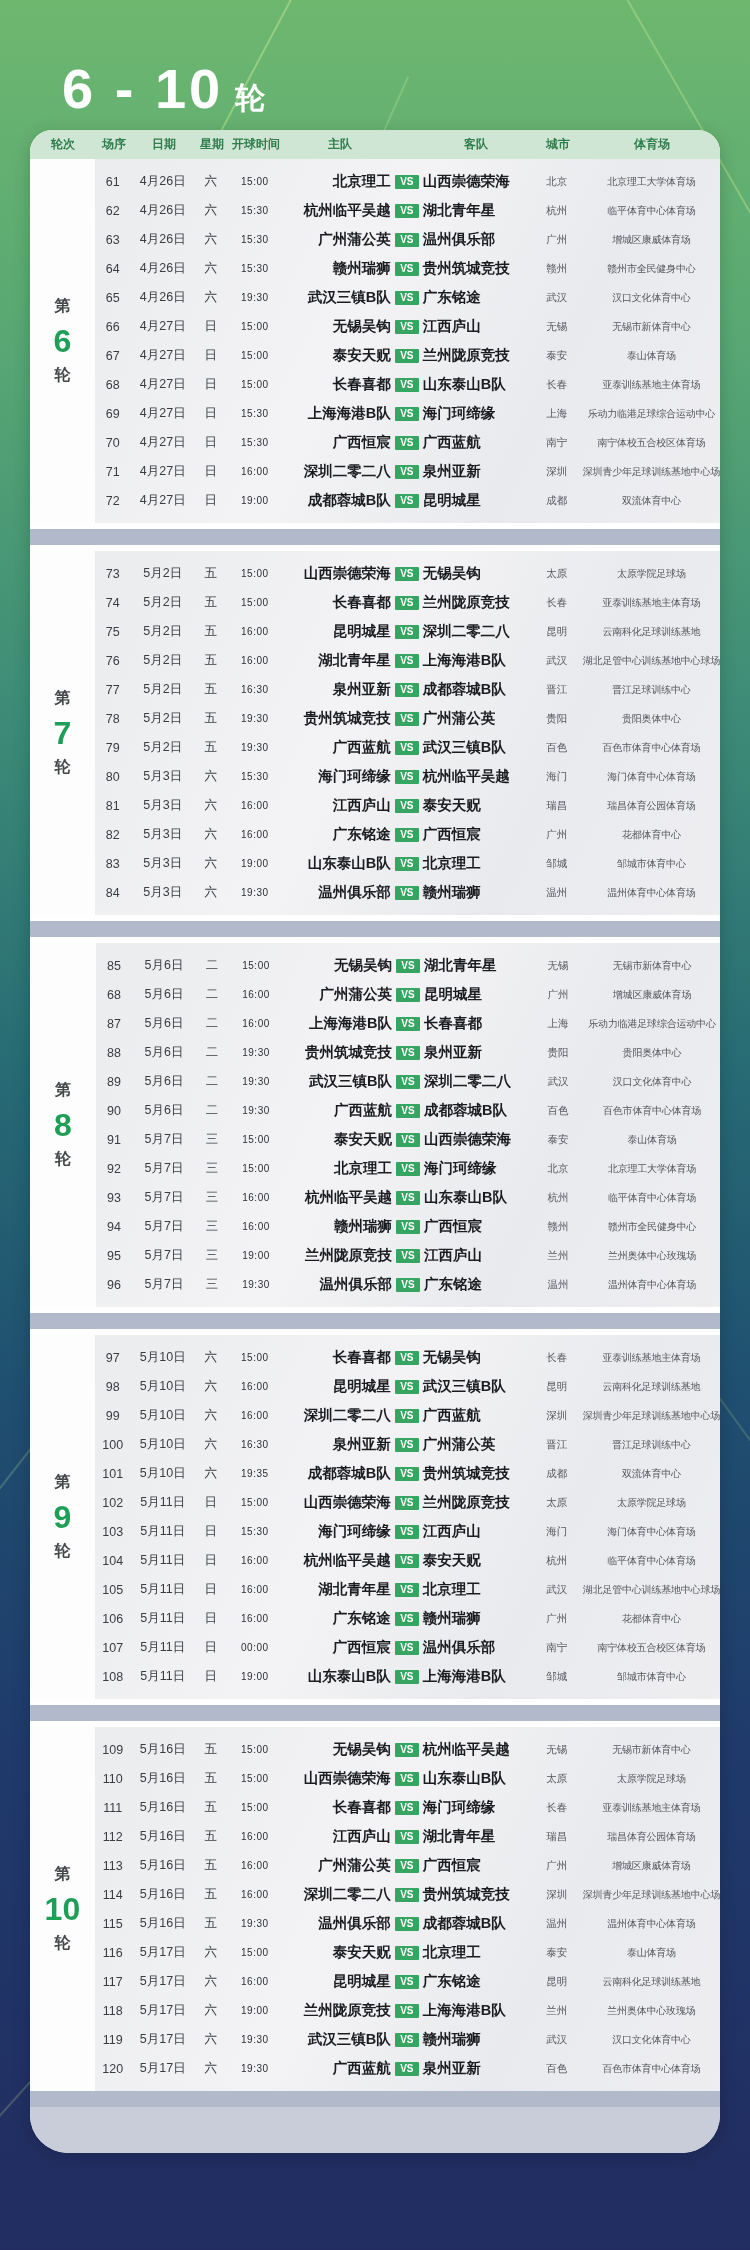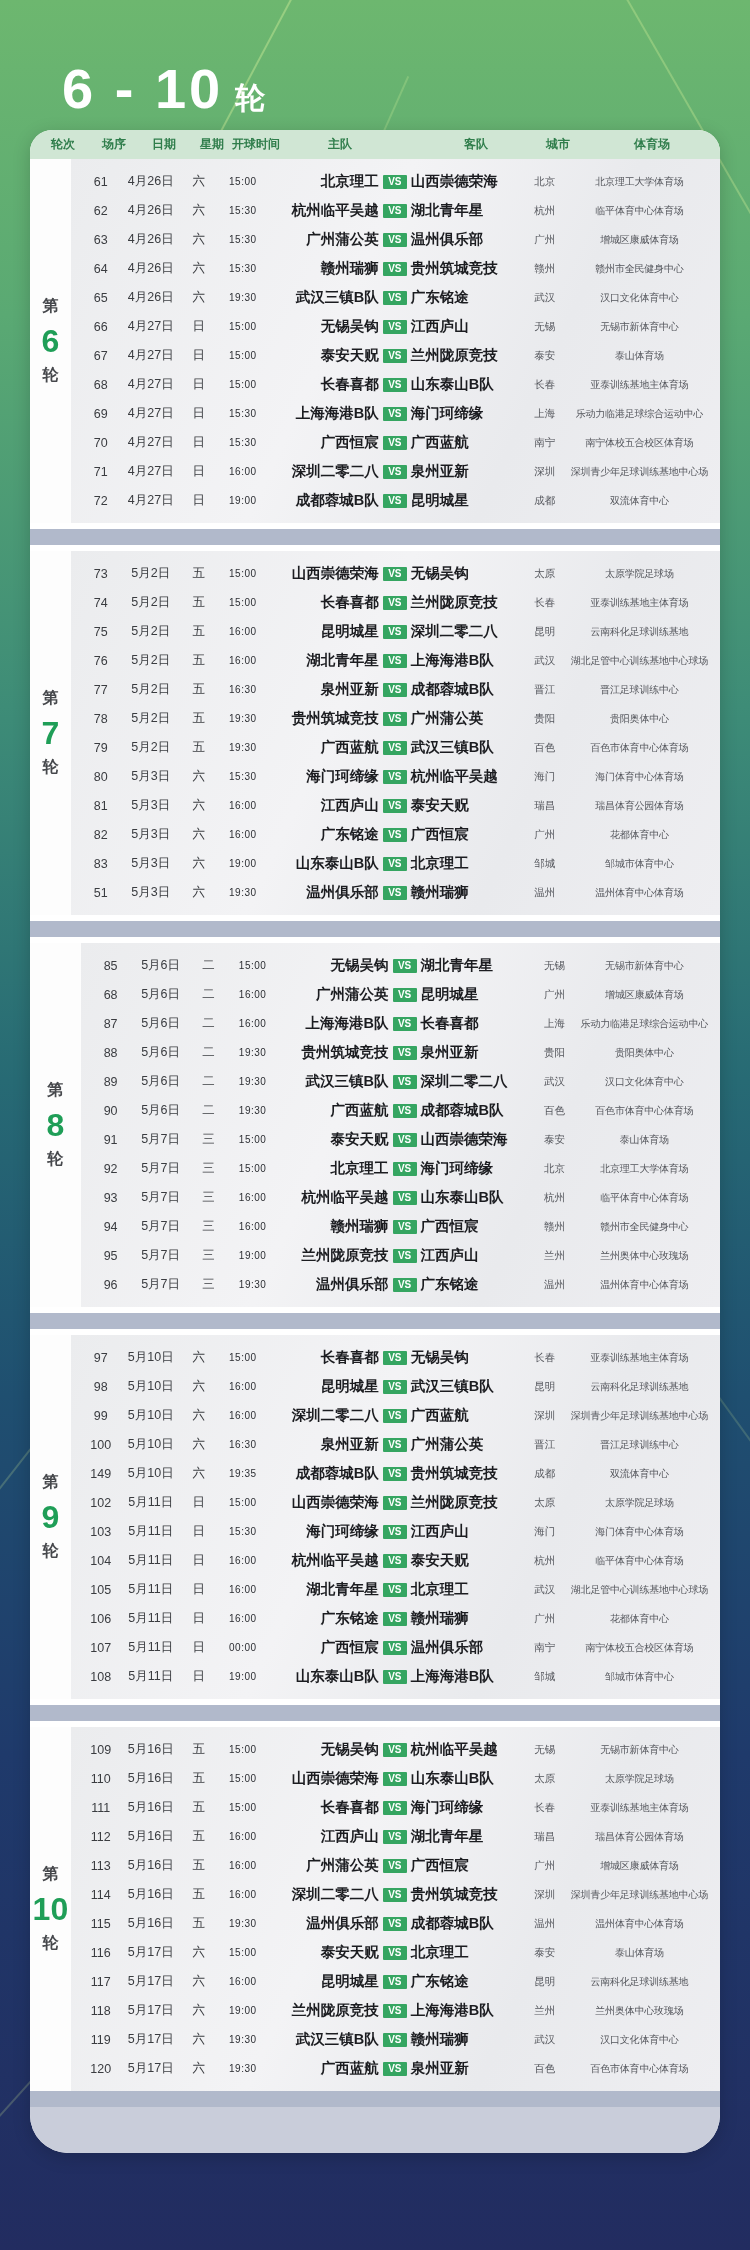--- a/index.html
+++ b/index.html
@@ -32,21 +32,21 @@
     grid-template-columns:66px 36px 64px 32px 56px 112px 24px 112px 52px 1fr;
   }
   .thead span{font-size:12px;font-weight:bold;color:#2f7d4b;text-align:center;}
 
   .round-section{display:flex;}
   .round-sidebar{width:66px;background:#fdfdfd;display:flex;align-items:center;justify-content:center;}
   .round-label{display:flex;flex-direction:column;align-items:center;gap:8px;}
   .round-label .pre,.round-label .suf{font-size:16px;font-weight:bold;color:#46484c;}
   .round-label .num{font-size:32px;font-weight:bold;color:#1f9e57;line-height:1;}
   .round-rows{
-    flex:1;padding:8px 12px;
+    flex:1;padding:8px 0;
     background:linear-gradient(115deg,#ebecee 0%,#f3f3f5 42%,#e9eaed 70%,#eeeef1 100%);
   }
   .match-row{
     display:grid;height:29px;align-items:center;
     grid-template-columns:36px 64px 32px 56px 112px 24px 112px 52px 1fr;
   }
   .c-no,.c-date,.c-week{font-size:12.5px;color:#3a3c40;text-align:center;}
   .c-time{font-size:10px;color:#2c2e33;text-align:center;letter-spacing:.5px;}
   .c-home{font-size:14.5px;font-weight:bold;color:#1b1c20;text-align:right;padding-right:4px;white-space:nowrap;}
   .c-away{font-size:14.5px;font-weight:bold;color:#1b1c20;text-align:left;padding-left:4px;white-space:nowrap;}
@@ -408,21 +408,21 @@
             <span class="c-time">19:00</span>
             <span class="c-home">山东泰山B队</span>
             <span class="c-vs">
               <span class="vs-badge">VS</span>
             </span>
             <span class="c-away">北京理工</span>
             <span class="c-city">邹城</span>
             <span class="c-stadium">邹城市体育中心</span>
           </div>
           <div class="match-row">
-            <span class="c-no">51</span>
+            <span class="c-no">84</span>
             <span class="c-date">5月3日</span>
             <span class="c-week">六</span>
             <span class="c-time">19:30</span>
             <span class="c-home">温州俱乐部</span>
             <span class="c-vs">
               <span class="vs-badge">VS</span>
             </span>
             <span class="c-away">赣州瑞狮</span>
             <span class="c-city">温州</span>
             <span class="c-stadium">温州体育中心体育场</span>
@@ -657,21 +657,21 @@
             <span class="c-time">16:30</span>
             <span class="c-home">泉州亚新</span>
             <span class="c-vs">
               <span class="vs-badge">VS</span>
             </span>
             <span class="c-away">广州蒲公英</span>
             <span class="c-city">晋江</span>
             <span class="c-stadium">晋江足球训练中心</span>
           </div>
           <div class="match-row">
-            <span class="c-no">149</span>
+            <span class="c-no">101</span>
             <span class="c-date">5月10日</span>
             <span class="c-week">六</span>
             <span class="c-time">19:35</span>
             <span class="c-home">成都蓉城B队</span>
             <span class="c-vs">
               <span class="vs-badge">VS</span>
             </span>
             <span class="c-away">贵州筑城竞技</span>
             <span class="c-city">成都</span>
             <span class="c-stadium">双流体育中心</span>

